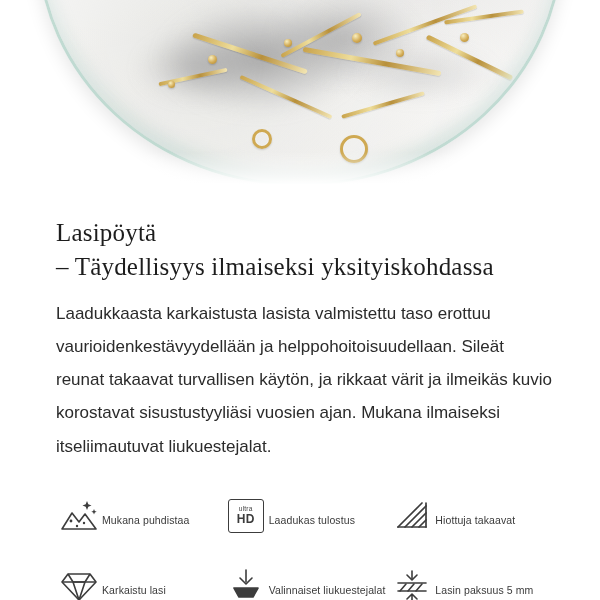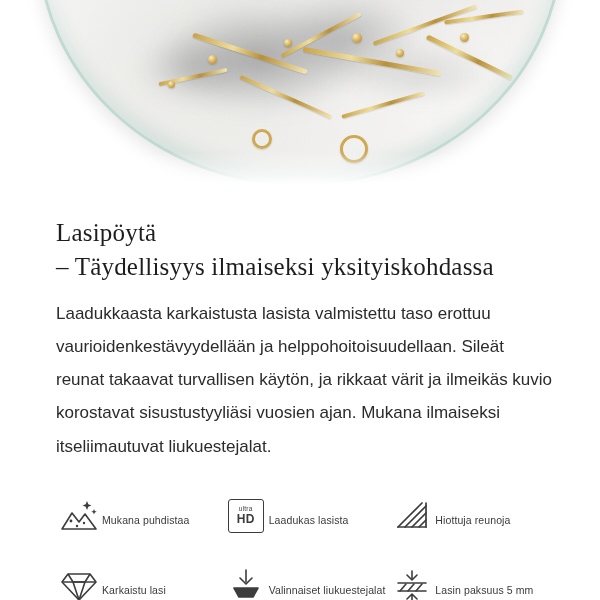--- a/index.html
+++ b/index.html
@@ -223,35 +223,35 @@
         <div class="feature-label">Mukana puhdistaa</div>
       </div>
 
       <div class="feature">
         <div class="feature-icon">
           <div class="hd-box">
             <span class="hd-small">ultra</span>
             <span class="hd-big">HD</span>
           </div>
         </div>
-        <div class="feature-label">Laadukas lasista</div>
+        <div class="feature-label">Laadukas tulostus</div>
       </div>
 
       <div class="feature">
         <div class="feature-icon">
           <svg width="40" height="38" viewBox="0 0 40 38" fill="none" stroke="#3c3c3c" stroke-width="1.7" stroke-linecap="round">
             <path d="M6 30 L30 6"></path>
             <path d="M13 30 L34 9"></path>
             <path d="M20 30 L34 16"></path>
             <path d="M27 30 L34 23"></path>
             <path d="M6 30 L34 30" stroke-width="1.7"></path>
             <path d="M34 6 L34 30" stroke-width="1.7"></path>
           </svg>
         </div>
-        <div class="feature-label">Hiottuja reunoja</div>
+        <div class="feature-label">Hiottuja takaavat</div>
       </div>
 
       <div class="feature">
         <div class="feature-icon">
           <svg width="40" height="36" viewBox="0 0 40 36" fill="none" stroke="#3c3c3c" stroke-width="1.6" stroke-linejoin="round">
             <path d="M9 6 L31 6 L37 14 L20 32 L3 14 Z"></path>
             <path d="M3 14 L37 14"></path>
             <path d="M9 6 L14 14 L20 32"></path>
             <path d="M31 6 L26 14 L20 32"></path>
             <path d="M14 14 L26 14"></path>

